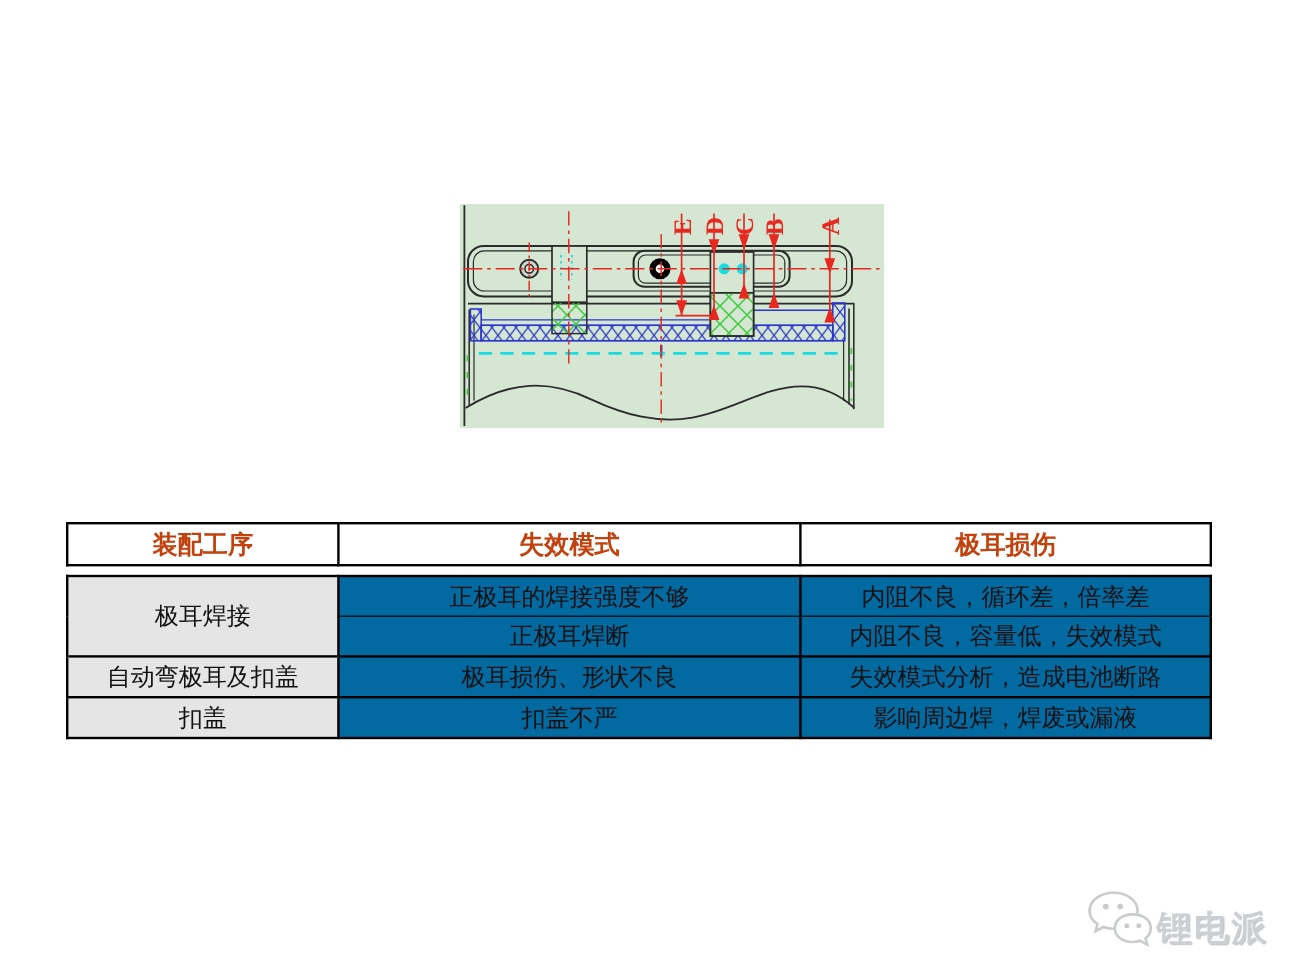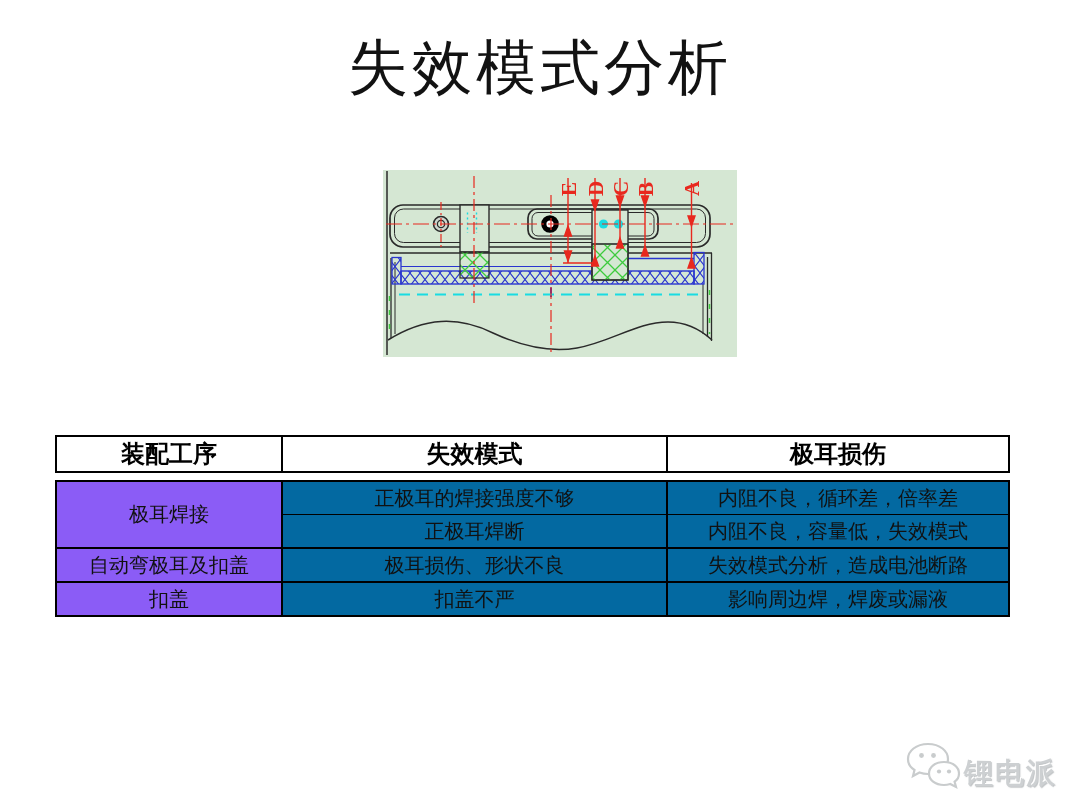--- a/index.html
+++ b/index.html
@@ -11,40 +11,39 @@
     font-family:"Liberation Serif","DejaVu Serif",serif;}
   
   .diagram{position:absolute;left:383px;top:170px;width:354px;height:187px;}
   
   .fmea{position:absolute;left:55px;top:435px;width:953px;}
   table{border-collapse:collapse;table-layout:fixed;width:953px;}
   col.c1{width:226px;} col.c2{width:385px;} col.c3{width:342px;}
   .hdr{margin-bottom:7px;}
   .hdr th{border:2px solid #000;height:31px;background:#ffffff;
     font-family:"Liberation Sans","DejaVu Sans",sans-serif;font-weight:bold;
-    font-size:24px;color:#000000;text-align:center;vertical-align:middle;margin-top:16px;}
+    font-size:21px;color:#c2410c;text-align:center;vertical-align:middle;margin-top:16px;}
   .bod td{border:2px solid #000;height:32px;background:#0369a1;
     font-family:"Liberation Serif","DejaVu Serif",serif;font-size:20px;color:#111;
     text-align:center;vertical-align:middle;padding:0 4px;}
-  .bod td.proc{background:#8b5cf6;}
+  .bod td.proc{background:#e5e5e5;}
   .bod tr.sub1 td{border-bottom-width:1px;}
   .bod tr.sub2 td{border-top-width:1px;}
   
   .brand{position:absolute;left:898px;top:736px;width:170px;height:58px;
     display:flex;align-items:flex-end;}
   .brand-text{font-family:"Liberation Sans","DejaVu Sans",sans-serif;font-weight:bold;
     font-size:29px;color:#cdd0d2;letter-spacing:2px;
     text-shadow:-1px -1px 0 #ffffff,1px 1px 1px rgba(140,146,150,.55);}
 </style>
 </head>
 <body>
 
 <div class="slide">
 
-  <div class="page-title">失效模式分析</div>
 
   <svg class="diagram" viewBox="383 170 354 187" width="354" height="187" xmlns="http://www.w3.org/2000/svg">
     <defs>
       <pattern id="gh" width="15" height="15" patternUnits="userSpaceOnUse">
         <path d="M0 0 L15 15 M15 0 L0 15" stroke="#3ecb3e" stroke-width="1.3" fill="none"></path>
       </pattern>
       <pattern id="bh" width="10" height="13" patternUnits="userSpaceOnUse">
         <path d="M0 0 L10 13 M10 0 L0 13" stroke="#2a35cf" stroke-width="1.1" fill="none"></path>
       </pattern>
     </defs>

